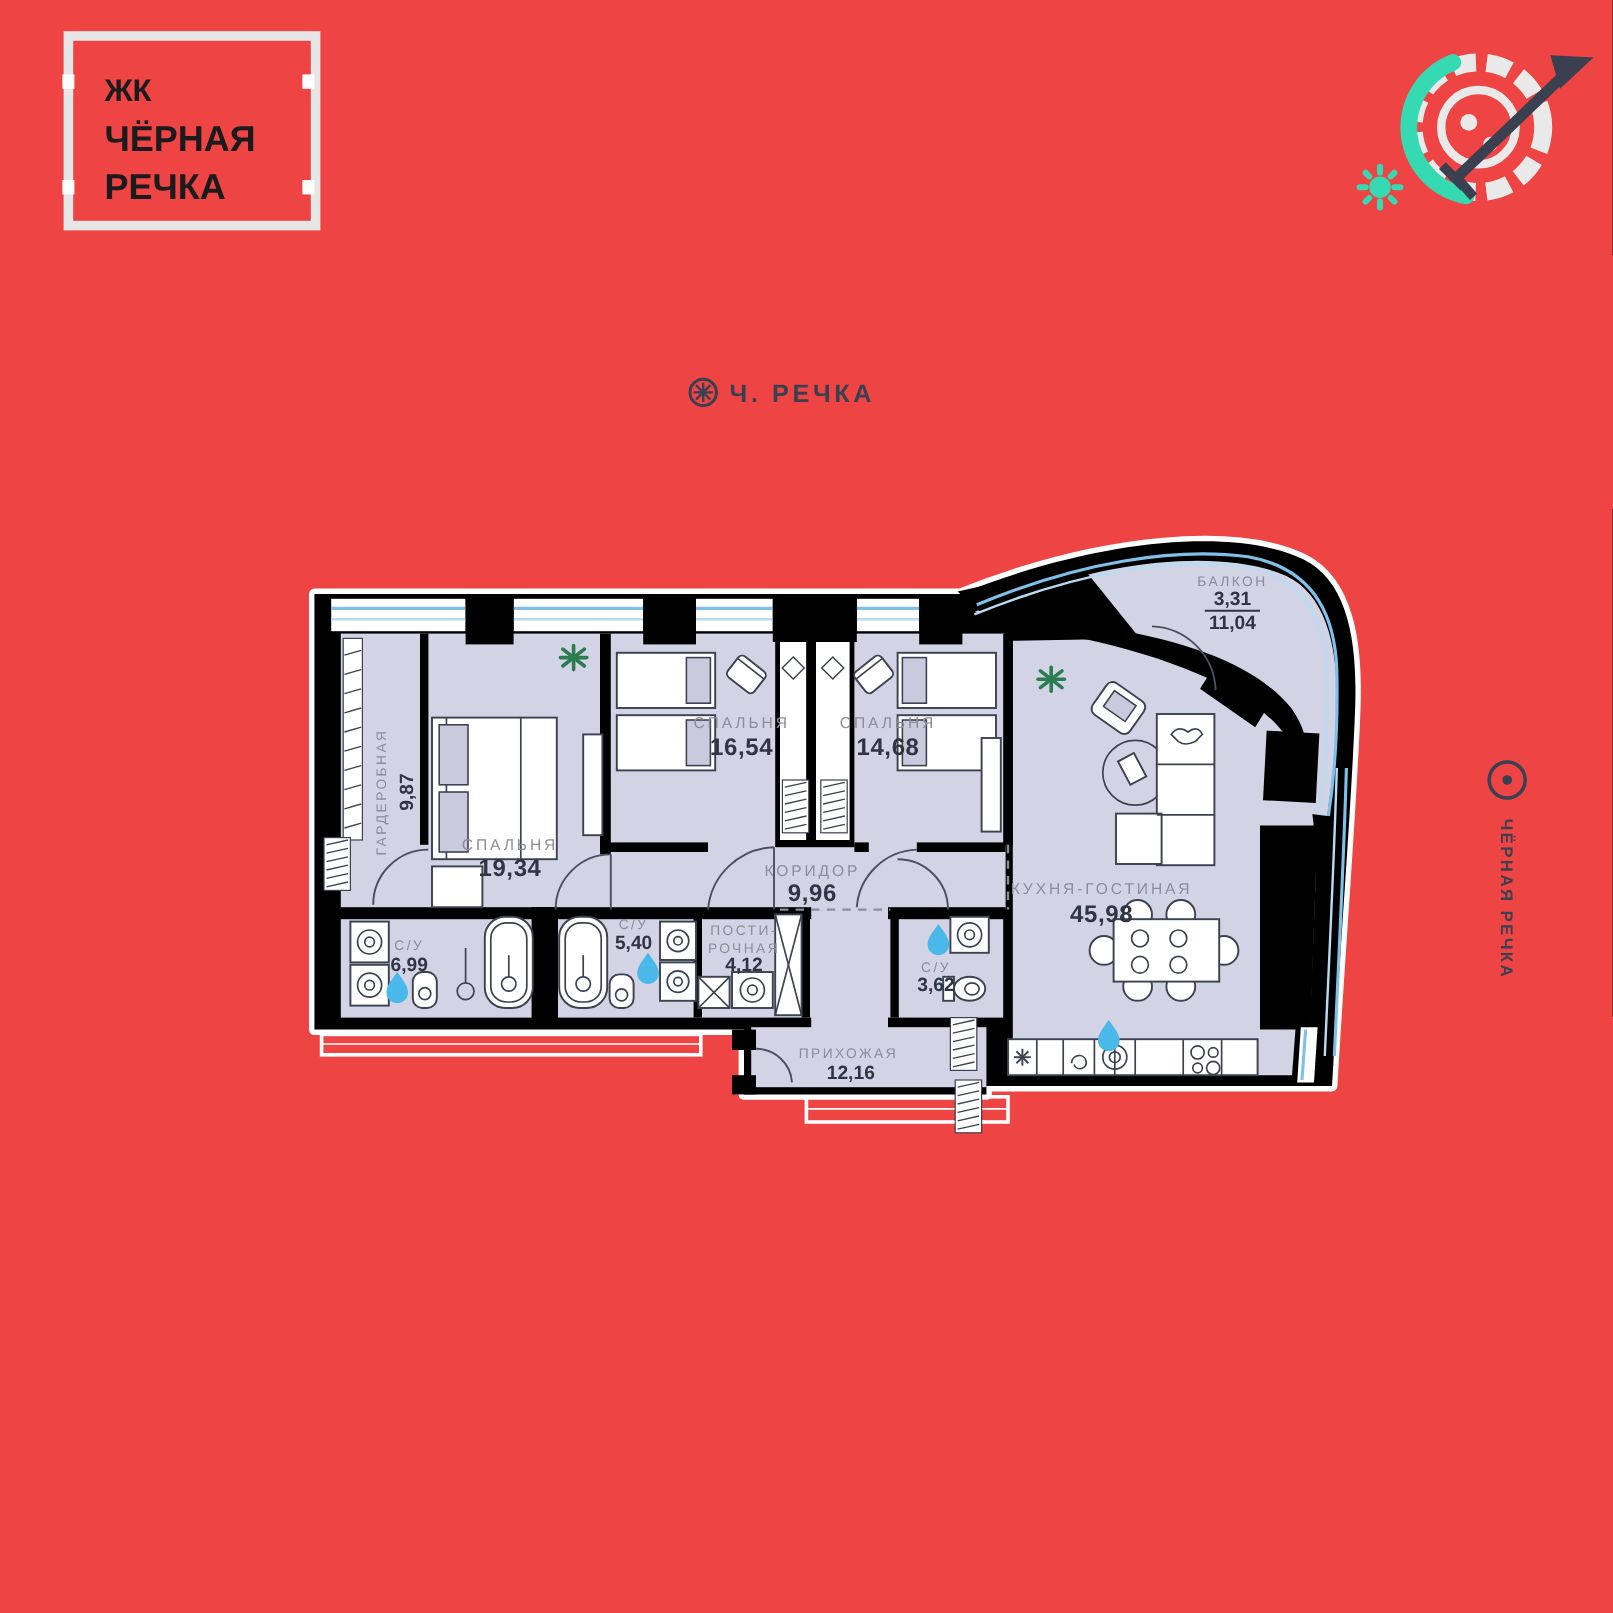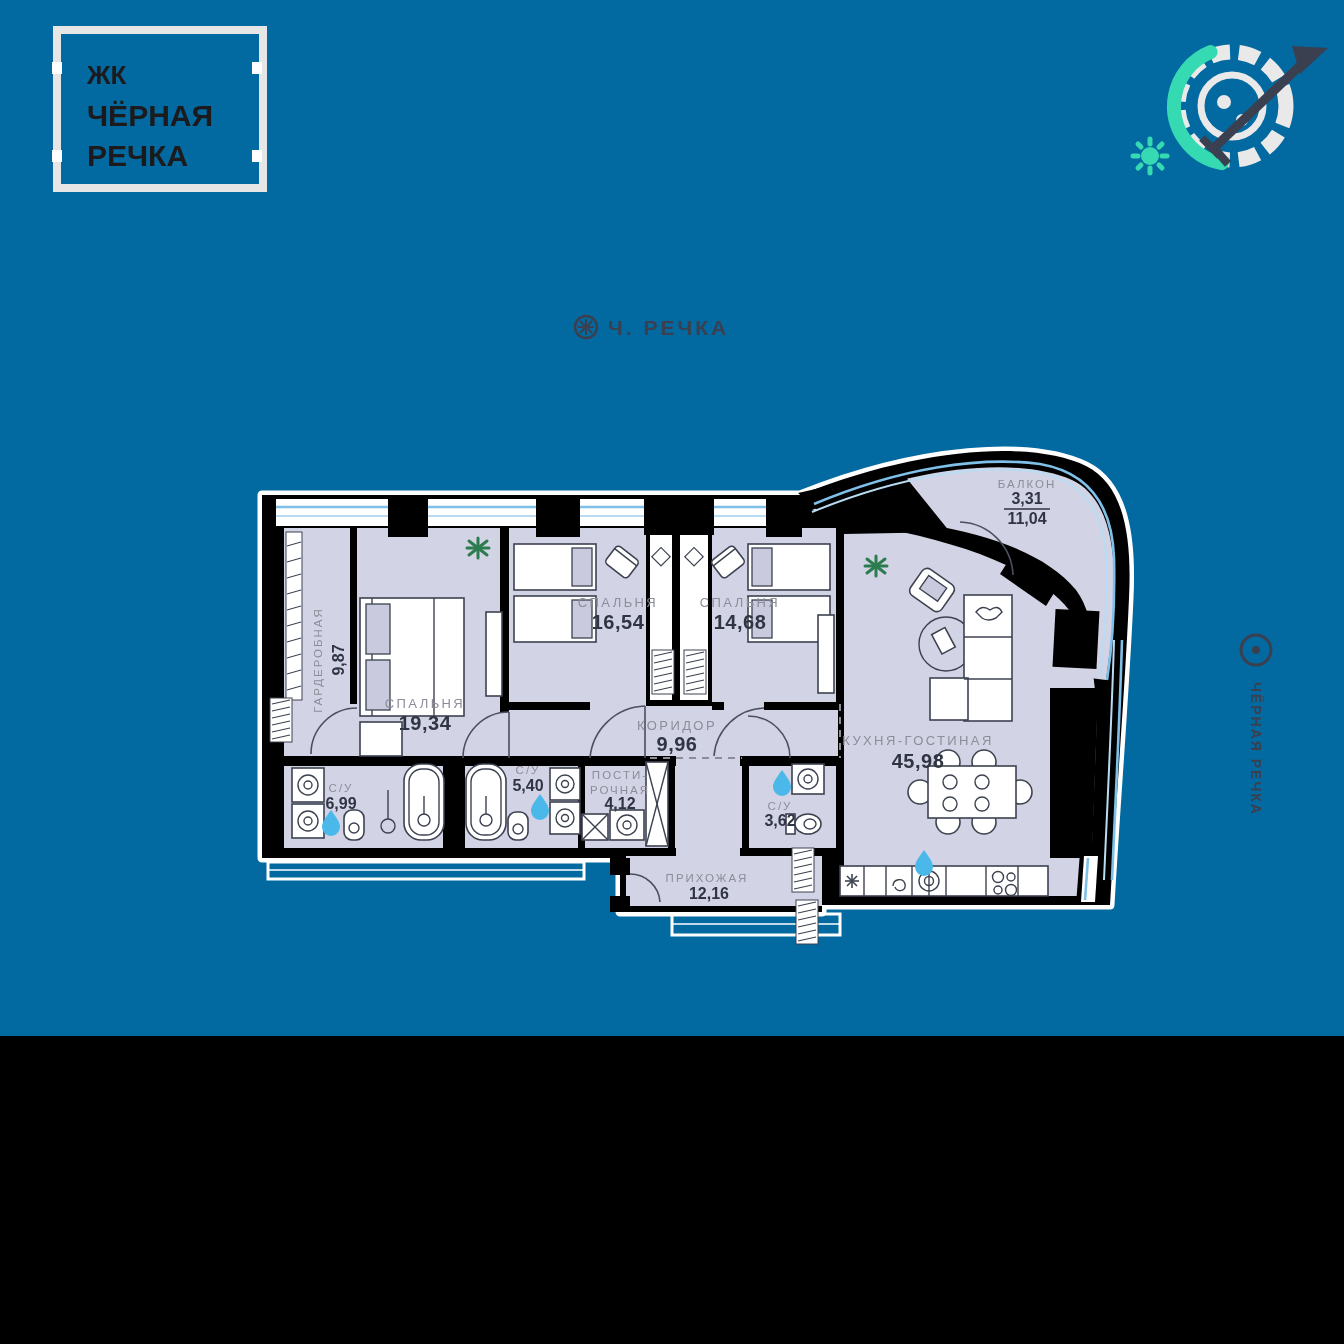--- a/index.html
+++ b/index.html
@@ -1,16 +1,16 @@
 <!DOCTYPE html>
 <html><head>
 <meta charset="utf-8">
 <style>
   html,body{margin:0;padding:0;background:#000;}
-  .stage{position:relative;width:1344px;height:1036px;background:#0369a1;overflow:hidden;}
+  .stage{position:relative;width:1344px;height:1344px;background:#ef4444;overflow:hidden;}
   svg{position:absolute;inset:0;}
   text{font-family:"Liberation Sans",sans-serif;}
   .lbl{fill:#8d8d99;font-size:13px;letter-spacing:2.4px;text-anchor:middle;}
   .lbl-s{fill:#8d8d99;font-size:11.5px;letter-spacing:2px;text-anchor:middle;}
   .val{fill:#2f3542;font-size:20px;font-weight:600;text-anchor:middle;letter-spacing:.5px;}
   .val-s{fill:#2f3542;font-size:16px;font-weight:600;text-anchor:middle;}
   .logo-line{fill:#1b1b1d;font-weight:700;}
   .title-text{fill:#3a4050;font-size:21px;font-weight:600;letter-spacing:3px;}
   .side-text{fill:#3a4050;font-size:14px;font-weight:600;letter-spacing:2px;}
   .furn{fill:#fff;stroke:#3c4250;stroke-width:1.6;}

